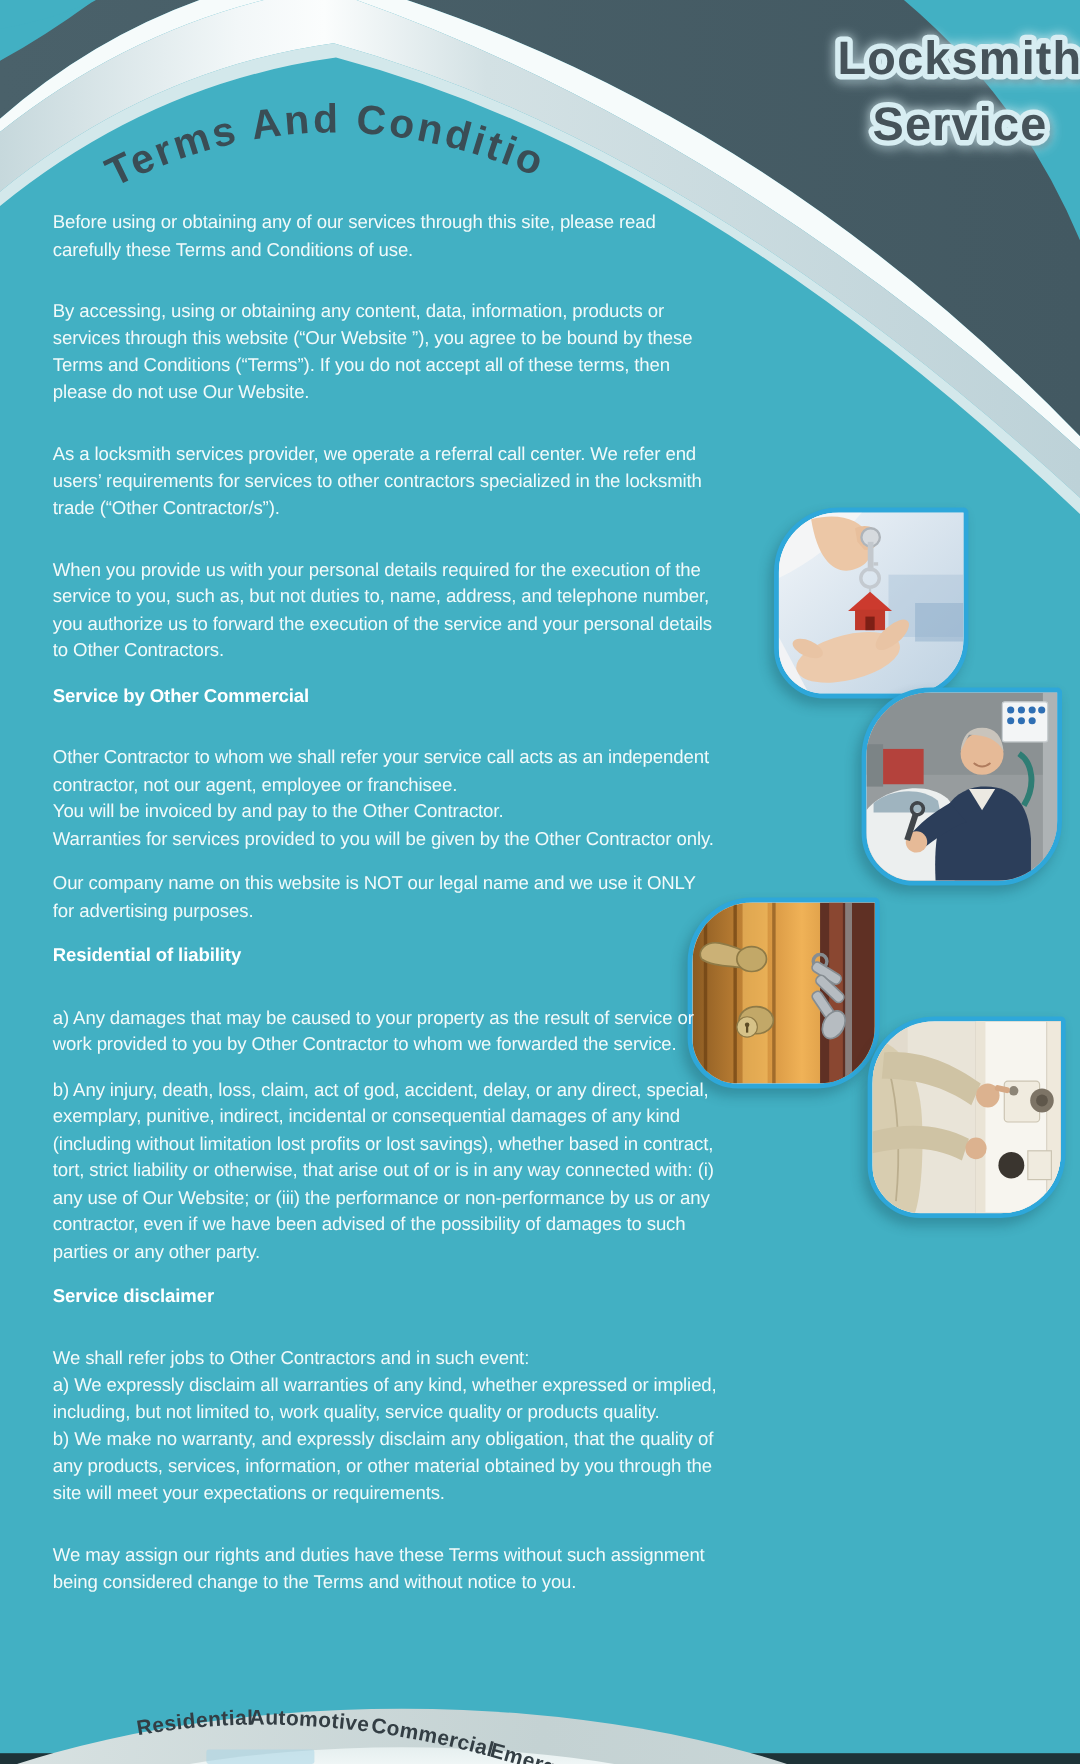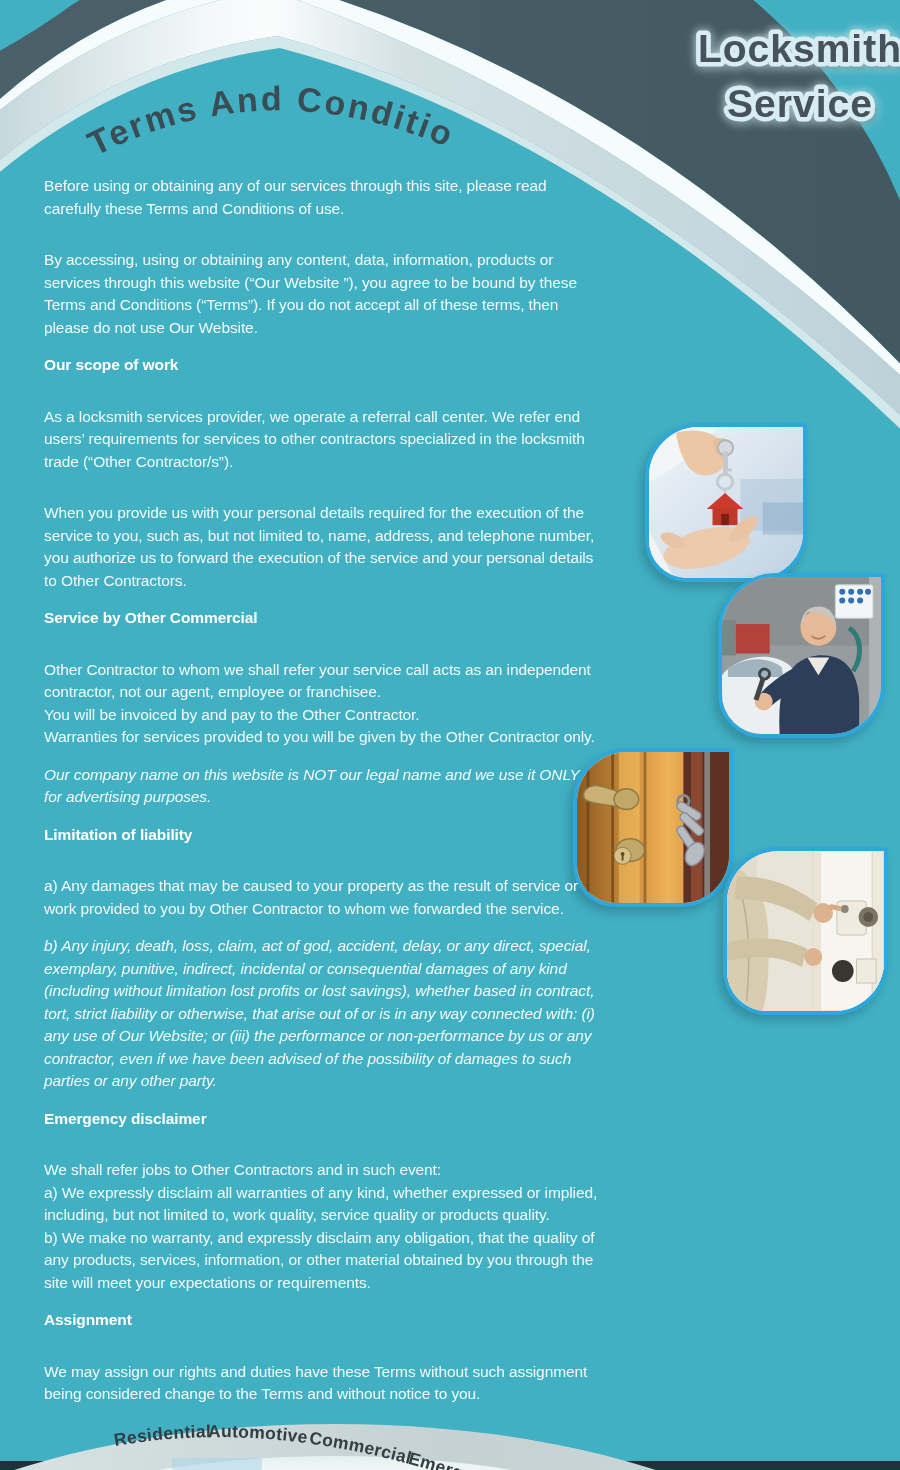--- a/index.html
+++ b/index.html
@@ -13,21 +13,21 @@
   
   #terms{
     position:absolute;left:44px;top:146px;width:556px;
     color:#f2fafa;font-size:15.5px;line-height:22.5px;letter-spacing:-0.1px;
     z-index:5;
   }
   .section{margin-top:15px;}
   .section:first-child{margin-top:0;}
   .heading{font-weight:bold;color:#ffffff;}
   .para{white-space:pre-line;margin-top:29px;}
-  .para + .para{margin-top:15px;font-style:italic;}
+  .para + .para{margin-top:15px;}
   
   .photo{
     position:absolute;overflow:hidden;box-sizing:border-box;
     border:4px solid #2ea7da;
     box-shadow:-4px 6px 10px rgba(15,60,75,.28), inset 0 0 0 2px rgba(255,255,255,.38);
     z-index:4;background:#cfe0ea;
   }
   .photo svg{width:100%;height:100%;}
   #photo-1{left:645px;top:423px;width:162px;height:159px;border-radius:54px 4px 50px 42px;}
   #photo-2{left:718px;top:573px;width:167px;height:165px;border-radius:58px 4px 54px 44px;}
@@ -83,46 +83,44 @@
   </svg>
 
   <div id="terms">
       <div class="section">
         <div class="para">Before using or obtaining any of our services through this site, please read carefully these Terms and Conditions of use.</div>
       </div>
       <div class="section">
         <div class="para">By accessing, using or obtaining any content, data, information, products or services through this website (“Our Website ”), you agree to be bound by these Terms and Conditions (“Terms”). If you do not accept all of these terms, then please do not use Our Website.</div>
       </div>
       <div class="section">
-        <div class="heading">Our scope of work</div>
         <div class="para">As a locksmith services provider, we operate a referral call center. We refer end users’ requirements for services to other contractors specialized in the locksmith trade (“Other Contractor/s”).</div>
       </div>
       <div class="section">
-        <div class="para">When you provide us with your personal details required for the execution of the service to you, such as, but not limited to, name, address, and telephone number, you authorize us to forward the execution of the service and your personal details to Other Contractors.</div>
+        <div class="para">When you provide us with your personal details required for the execution of the service to you, such as, but not duties to, name, address, and telephone number, you authorize us to forward the execution of the service and your personal details to Other Contractors.</div>
       </div>
       <div class="section">
         <div class="heading">Service by Other Commercial</div>
         <div class="para">Other Contractor to whom we shall refer your service call acts as an independent contractor, not our agent, employee or franchisee.
 You will be invoiced by and pay to the Other Contractor.
 Warranties for services provided to you will be given by the Other Contractor only.</div>
         <div class="para">Our company name on this website is NOT our legal name and we use it ONLY for advertising purposes.</div>
       </div>
       <div class="section">
-        <div class="heading">Limitation of liability</div>
+        <div class="heading">Residential of liability</div>
         <div class="para">a) Any damages that may be caused to your property as the result of service or work provided to you by Other Contractor to whom we forwarded the service.</div>
         <div class="para">b) Any injury, death, loss, claim, act of god, accident, delay, or any direct, special, exemplary, punitive, indirect, incidental or consequential damages of any kind (including without limitation lost profits or lost savings), whether based in contract, tort, strict liability or otherwise, that arise out of or is in any way connected with: (i) any use of Our Website; or (iii) the performance or non-performance by us or any contractor, even if we have been advised of the possibility of damages to such parties or any other party.</div>
       </div>
       <div class="section">
-        <div class="heading">Emergency disclaimer</div>
+        <div class="heading">Service disclaimer</div>
         <div class="para">We shall refer jobs to Other Contractors and in such event:
 a) We expressly disclaim all warranties of any kind, whether expressed or implied, including, but not limited to, work quality, service quality or products quality.
 b) We make no warranty, and expressly disclaim any obligation, that the quality of any products, services, information, or other material obtained by you through the site will meet your expectations or requirements.</div>
       </div>
       <div class="section">
-        <div class="heading">Assignment</div>
         <div class="para">We may assign our rights and duties have these Terms without such assignment being considered change to the Terms and without notice to you.</div>
       </div>
     </div>
 
   <div class="photo" id="photo-1">
     <svg viewBox="0 0 160 160" preserveAspectRatio="none">
       <defs>
           <linearGradient id="p1bg" x1="0" y1="0" x2="1" y2="1">
         <stop offset="0" stop-color="#f1f5f9"></stop>
             <stop offset="1" stop-color="#bfd2e2"></stop>

